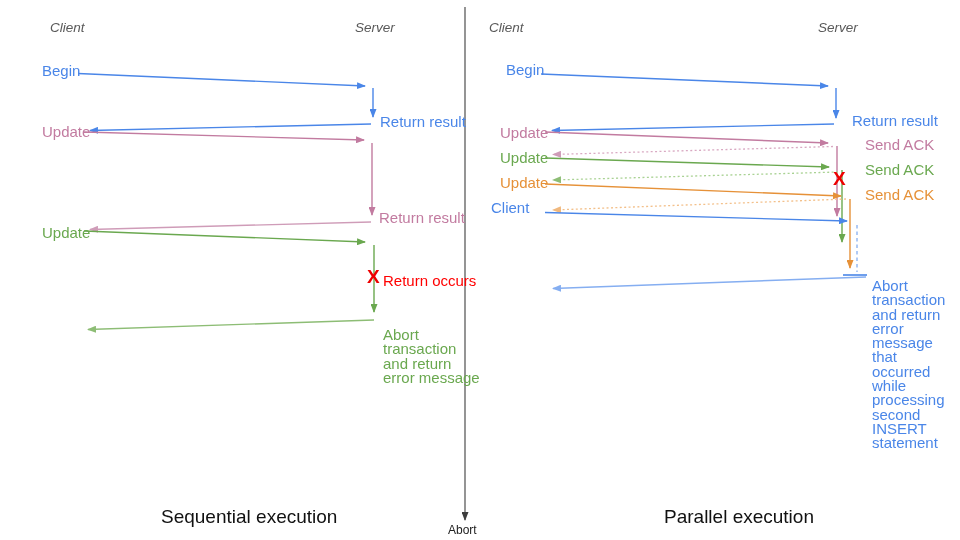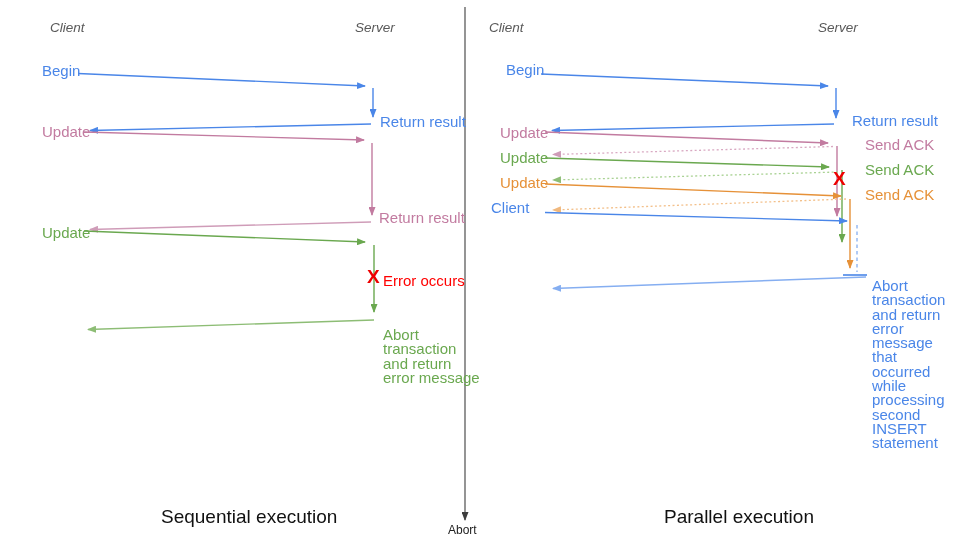--- a/index.html
+++ b/index.html
@@ -85,21 +85,21 @@
 </svg>
 
 <div class="hdr" style="left:50px;top:20px;">Client</div>
 <div class="hdr" style="left:355px;top:20px;">Server</div>
 <div class="lbl c-blue" style="left:42px;top:64px;">Begin</div>
 <div class="lbl c-blue" style="left:380px;top:115px;">Return result</div>
 <div class="lbl c-pink" style="left:42px;top:125px;">Update</div>
 <div class="lbl c-pink" style="left:379px;top:211px;">Return result</div>
 <div class="lbl c-green" style="left:42px;top:226px;">Update</div>
 <div class="xmark" style="left:367px;top:267px;">X</div>
-<div class="lbl c-red" style="left:383px;top:274px;">Error occurs</div>
+<div class="lbl c-red" style="left:383px;top:274px;">Return occurs</div>
 <div class="lbl c-green multi" style="left:383px;top:314px;">Abort
 transaction
 and return
 error message</div>
 <div class="cap" style="left:161px;top:506px;">Sequential execution</div>
 
 <div class="hdr" style="left:489px;top:20px;">Client</div>
 <div class="hdr" style="left:818px;top:20px;">Server</div>
 <div class="lbl c-blue" style="left:506px;top:63px;">Begin</div>
 <div class="lbl c-blue" style="left:852px;top:114px;">Return result</div>

